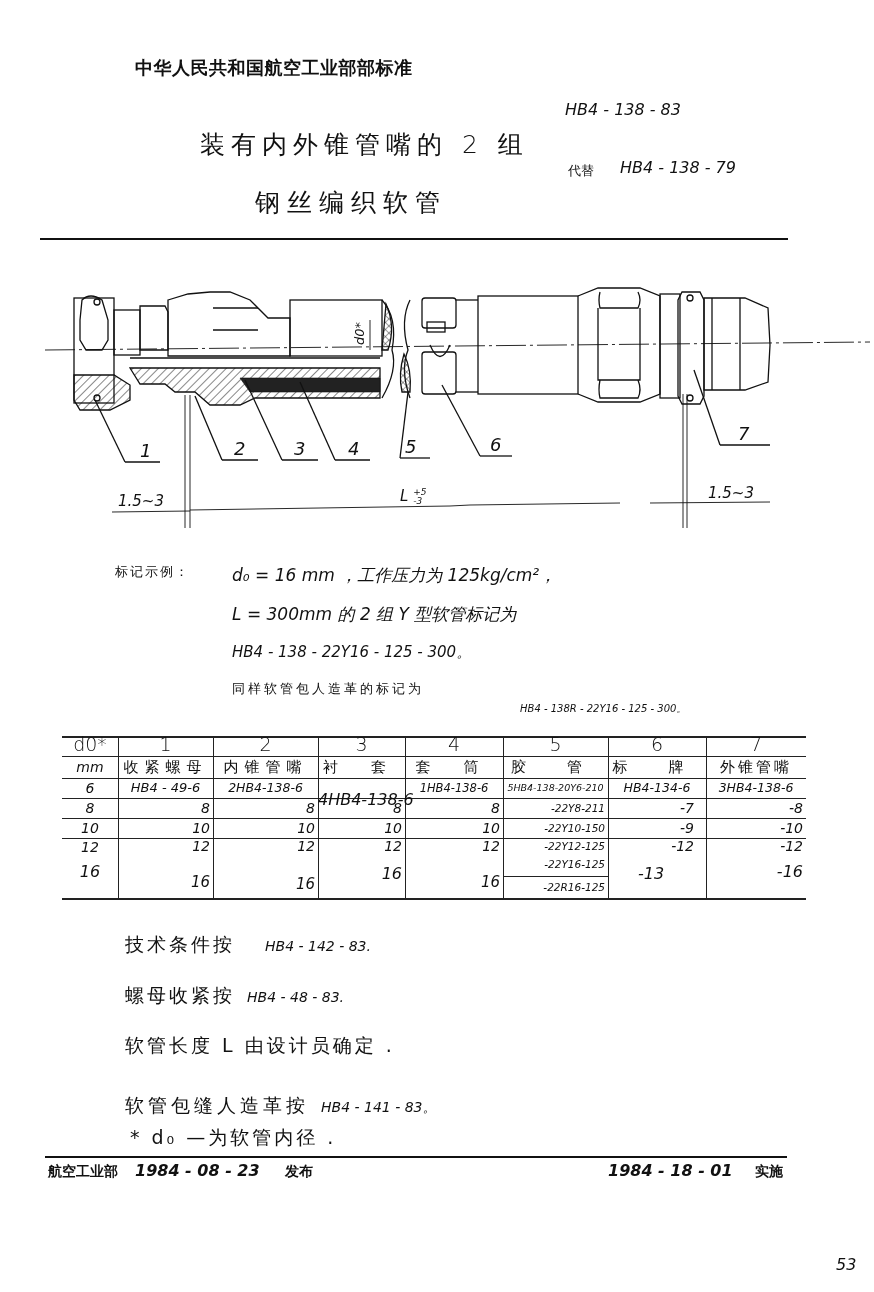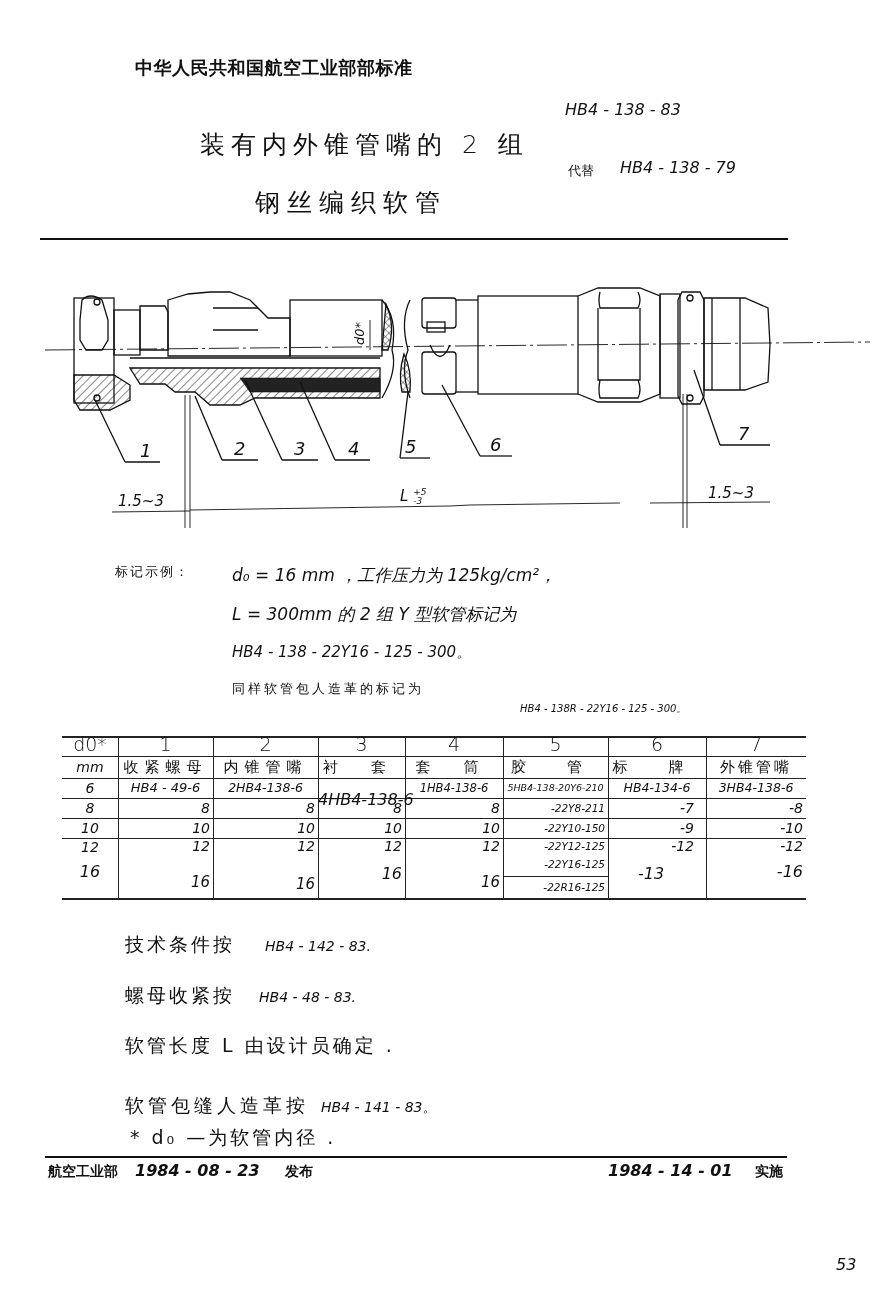--- a/index.html
+++ b/index.html
@@ -230,35 +230,35 @@
   <div class="cell hand r" style="left:546px;width:98px;top:128px;padding-right:12px;font-size:16px;text-align:center;">-13</div>
   <div class="cell hand r" style="left:644px;width:100px;top:126px;font-size:16px;">-16</div>
 </div>
 
 <div class="abs note-line" style="left:125px;top:932px;">
   <span style="letter-spacing:3px;">技术条件按</span>
   <span class="hand" style="font-size:14px;margin-left:24px;">HB4 - 142 - 83.</span>
 </div>
 <div class="abs note-line" style="left:125px;top:983px;">
   <span style="letter-spacing:3px;">螺母收紧按</span>
-  <span class="hand" style="font-size:14px;margin-left:18px;">HB4 - 48 - 83.</span>
+  <span class="hand" style="font-size:14px;margin-left:6px;">HB4 - 48 - 83.</span>
 </div>
 <div class="abs note-line" style="left:125px;top:1033px;">
   <span style="letter-spacing:3px;">软管长度 L 由设计员确定 .</span>
 </div>
 <div class="abs note-line" style="left:125px;top:1083px;margin-top:10px;">
   <span style="letter-spacing:4px;">软管包缝人造革按</span>
   <span class="hand" style="font-size:14px;margin-left:6px;">HB4 - 141 - 83。</span>
 </div>
 <div class="abs note-line" style="left:130px;top:1125px;">
   <span style="letter-spacing:3px;">* d₀ —为软管内径 .</span>
 </div>
 
 <div class="rule" style="left:45px;top:1156px;width:742px;height:2px;"></div>
 
 <div class="abs bold" style="left:48px;top:1163px;font-size:14px;">航空工业部</div>
 <div class="abs hand bold" style="left:135px;top:1161px;font-size:16px;">1984 - 08 - 23</div>
 <div class="abs bold" style="left:285px;top:1163px;font-size:14px;">发布</div>
 
-<div class="abs hand bold" style="left:608px;top:1161px;font-size:16px;">1984 - 14 - 01</div>
+<div class="abs hand bold" style="left:608px;top:1161px;font-size:16px;">1984 - 18 - 01</div>
 <div class="abs bold" style="left:755px;top:1163px;font-size:14px;">实施</div>
 
 <div class="abs hand" style="left:836px;top:1255px;font-size:16px;">53</div>
 
 </body></html>

